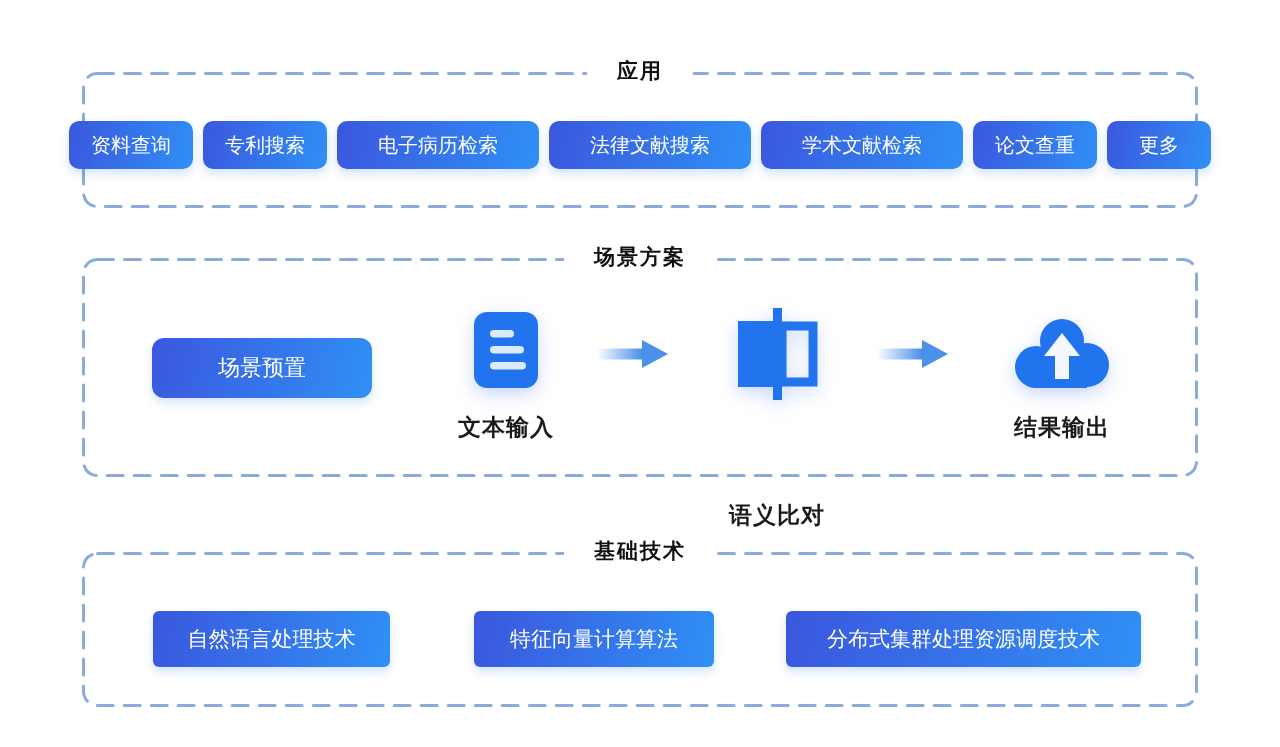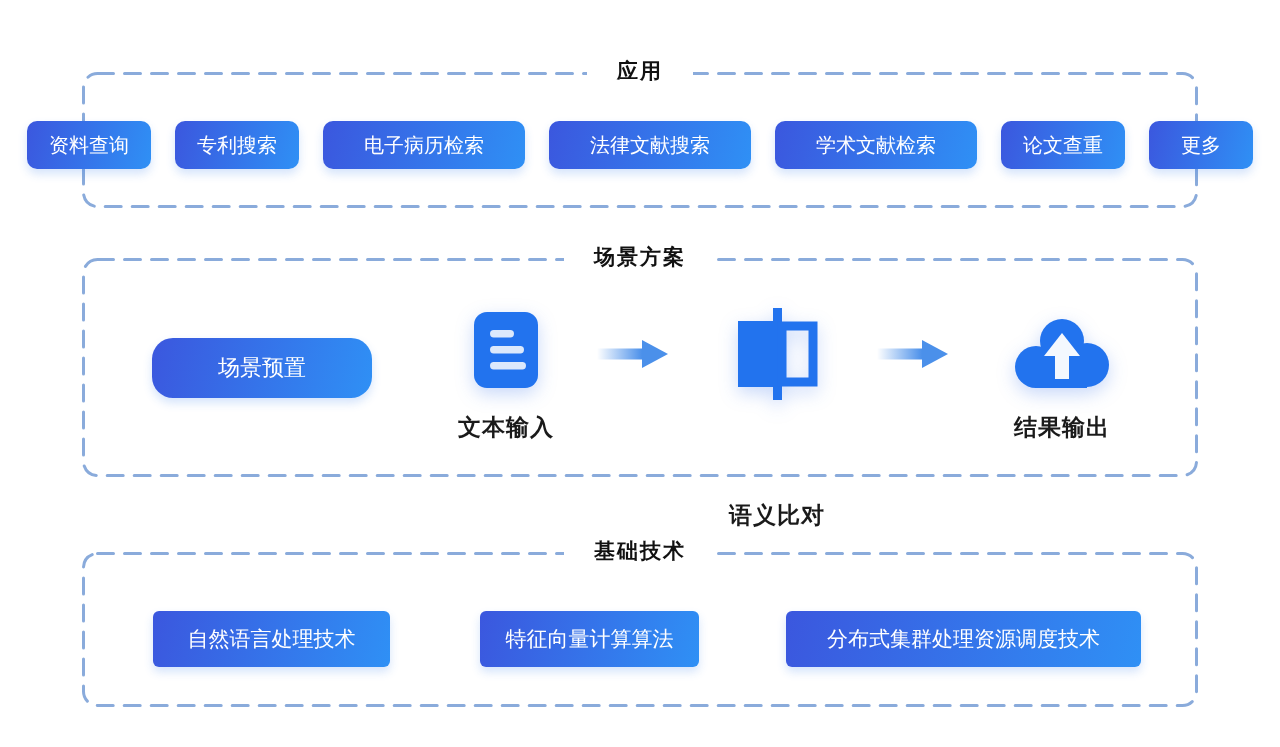--- a/index.html
+++ b/index.html
@@ -14,48 +14,48 @@
   .dash{position:absolute;inset:0;width:100%;height:100%;}
   .dash rect{fill:none;stroke:var(--dashed_border);stroke-width:3;}
   .sec-title{
     position:absolute;top:-20px;left:50%;transform:translateX(-50%);
     margin:0;background:var(--background);padding:0 30px;z-index:2;
     font-size:21px;line-height:38px;font-weight:700;color:var(--title_text);
     letter-spacing:2px;white-space:nowrap;
   }
   .btn-row{
     position:absolute;inset:0;display:flex;justify-content:center;align-items:center;
-    gap:24px;padding-top:10px;
+    gap:10px;padding-top:10px;
   }
   .pill{
     display:flex;align-items:center;justify-content:center;
     height:48px;border:none;border-radius:10px;cursor:pointer;
     background:linear-gradient(104deg,var(--btn_grad_start) 0%,var(--btn_grad_end) 100%);
     color:var(--button_text);font-size:20px;font-weight:500;white-space:nowrap;
     font-family:inherit;box-shadow:0 5px 10px rgba(47,120,235,0.20);
     padding:0 22px;
   }
   .pill.wide{padding:0 41px;}
   .pill.more{padding:0 32px;}
   .preset{
     position:absolute;left:70px;top:80px;width:220px;height:60px;
-    font-size:22px;border-radius:21px;padding:0;
+    font-size:22px;border-radius:12px;padding:0;
   }
   .step{position:absolute;display:flex;flex-direction:column;align-items:center;width:160px;}
   .step-doc{left:344px;top:54px;}
   .step-compare{left:615px;top:50px;gap:44px;}
   .step-cloud{left:900px;top:56px;}
   .step-doc .gap{height:24px;} .step-compare .gap{height:12px;} .step-cloud .gap{height:20px;}
   .step-label{font-size:23px;font-weight:600;color:var(--label_text);letter-spacing:1px;white-space:nowrap;}
   .icon-svg{filter:drop-shadow(0 6px 9px rgba(34,100,230,0.25));}
   .flow-arrow{position:absolute;top:81px;}
   .arrow1{left:515px;} .arrow2{left:795px;}
   .tech-btn{position:absolute;top:59px;height:56px;border-radius:6px;font-size:21px;}
   .tech-1{left:71px;width:237px;}
-  .tech-2{left:392px;width:219px;margin-left:6px;}
+  .tech-2{left:392px;width:240px;}
   .tech-3{left:704px;width:355px;}
   .ic-blue{fill:var(--icon_blue);}
   .ic-light{fill:var(--icon_light);}
   .ic-white{fill:var(--icon_arrow_white);}
   .ic-stroke{fill:none;stroke:var(--icon_blue);stroke-width:9;}
   .arrow-head{fill:var(--arrow_blue);}
 </style>
 </head>
 <body>
 

